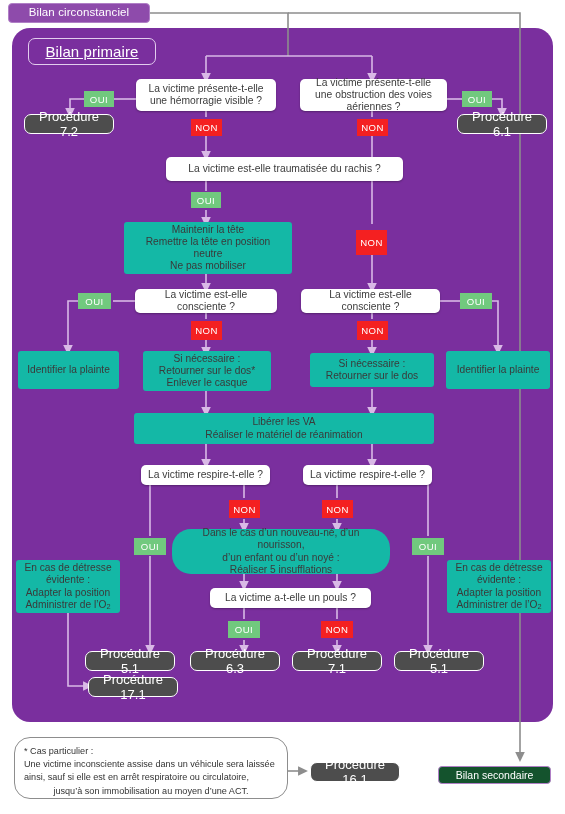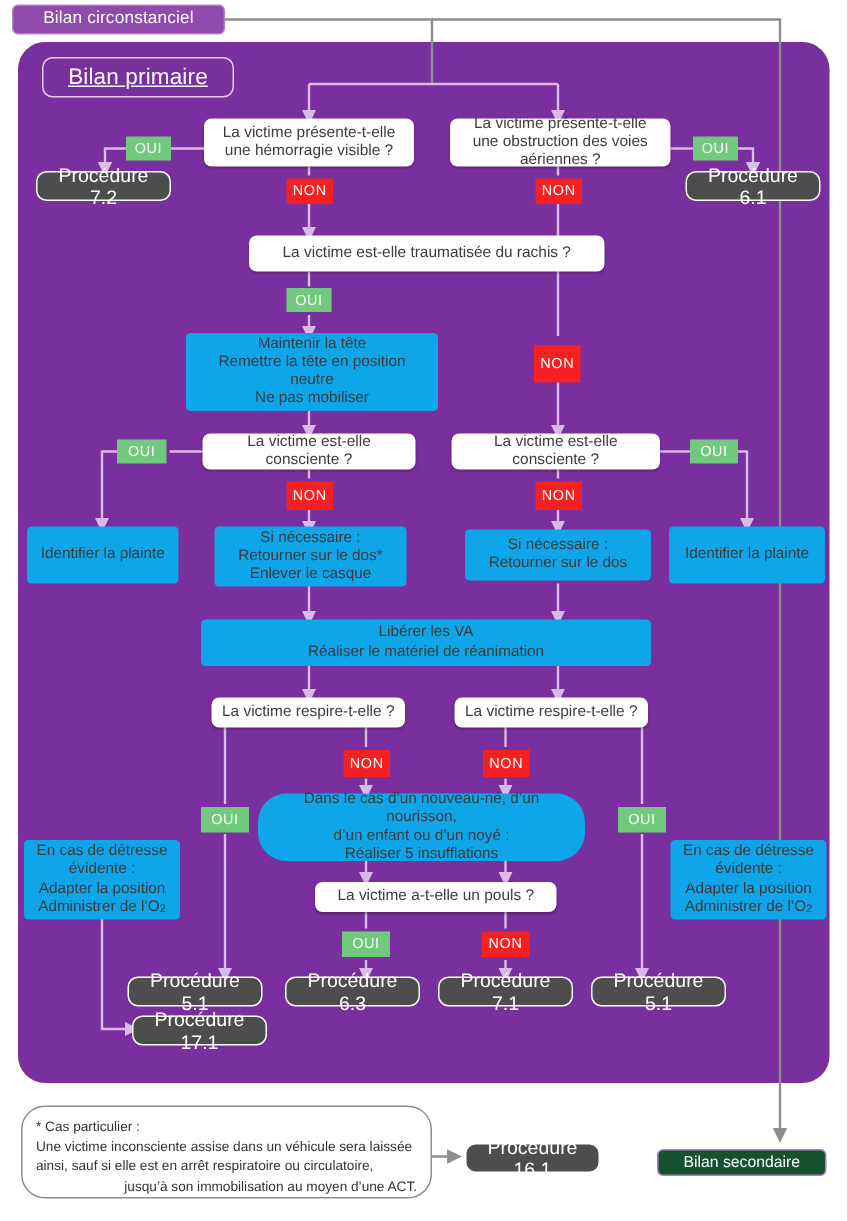--- a/index.html
+++ b/index.html
@@ -34,21 +34,21 @@
 
   
   .qbox {
     background:#ffffff; color:#3c3c3c; border-radius:5px;
     font-size:10.3px; box-shadow:0 1px 2px rgba(0,0,0,.30);
     padding:3px 6px;
   }
 
   
   .action {
-    background:#0ea5e9; color:#3a3a3a; border-radius:3px;
+    background:#14b8a6; color:#3a3a3a; border-radius:3px;
     font-size:10.2px; padding:4px 6px;
   }
 
   
   .proc {
     background:#4d4d4d; color:#ffffff; border:1.3px solid #ffffff; border-radius:7px;
     font-size:13px; padding:2px 6px;
   }
 
   
@@ -58,21 +58,21 @@
   .non { background:#f42021; }
 
   
   .note {
     position:absolute; background:#ffffff; border:1px solid #8d8d8d; border-radius:16px;
     color:#333333; font-size:9.1px; line-height:1.45; padding:7px 9px 8px 9px;
     text-align:justify;
   }
   .note .nl { display:block; }
   .note .nl.first { text-align:left; }
-  .note .nl.last  { text-align:right; }
+  .note .nl.last  { text-align:center; }
 
   
   .secondaire {
     position:absolute; background:#14532d; color:#ffffff; border:1px solid #b07fc6;
     border-radius:4px; font-size:10.5px; display:flex; align-items:center;
     justify-content:center;
   }
   sub { font-size:.72em; vertical-align:baseline; position:relative; top:.25em; }
 </style>
 </head>

